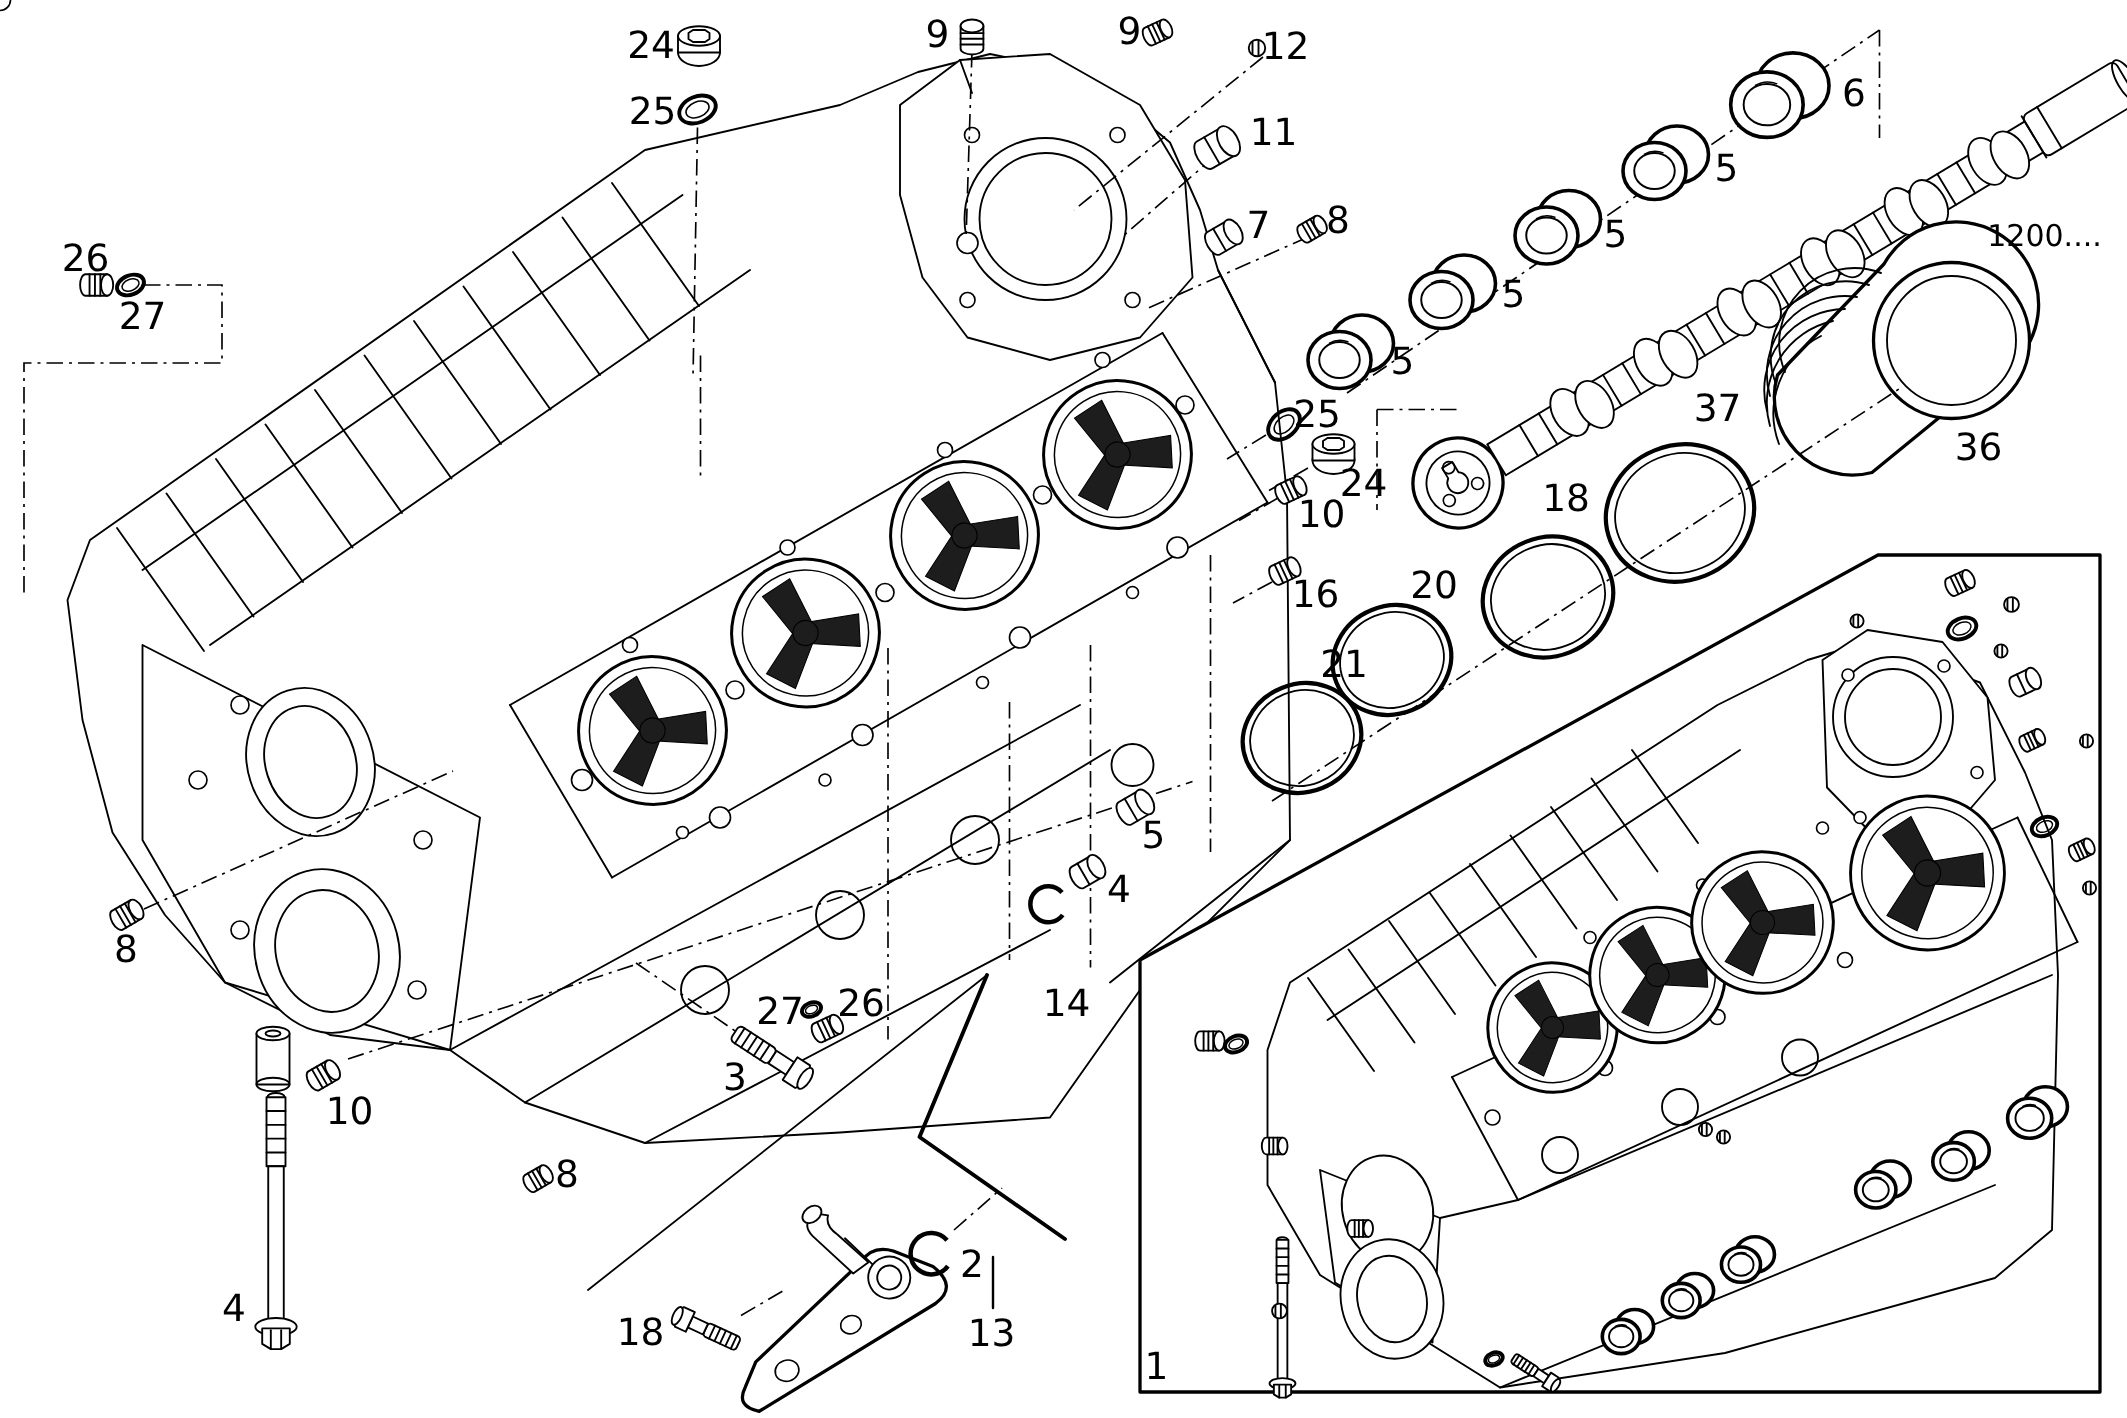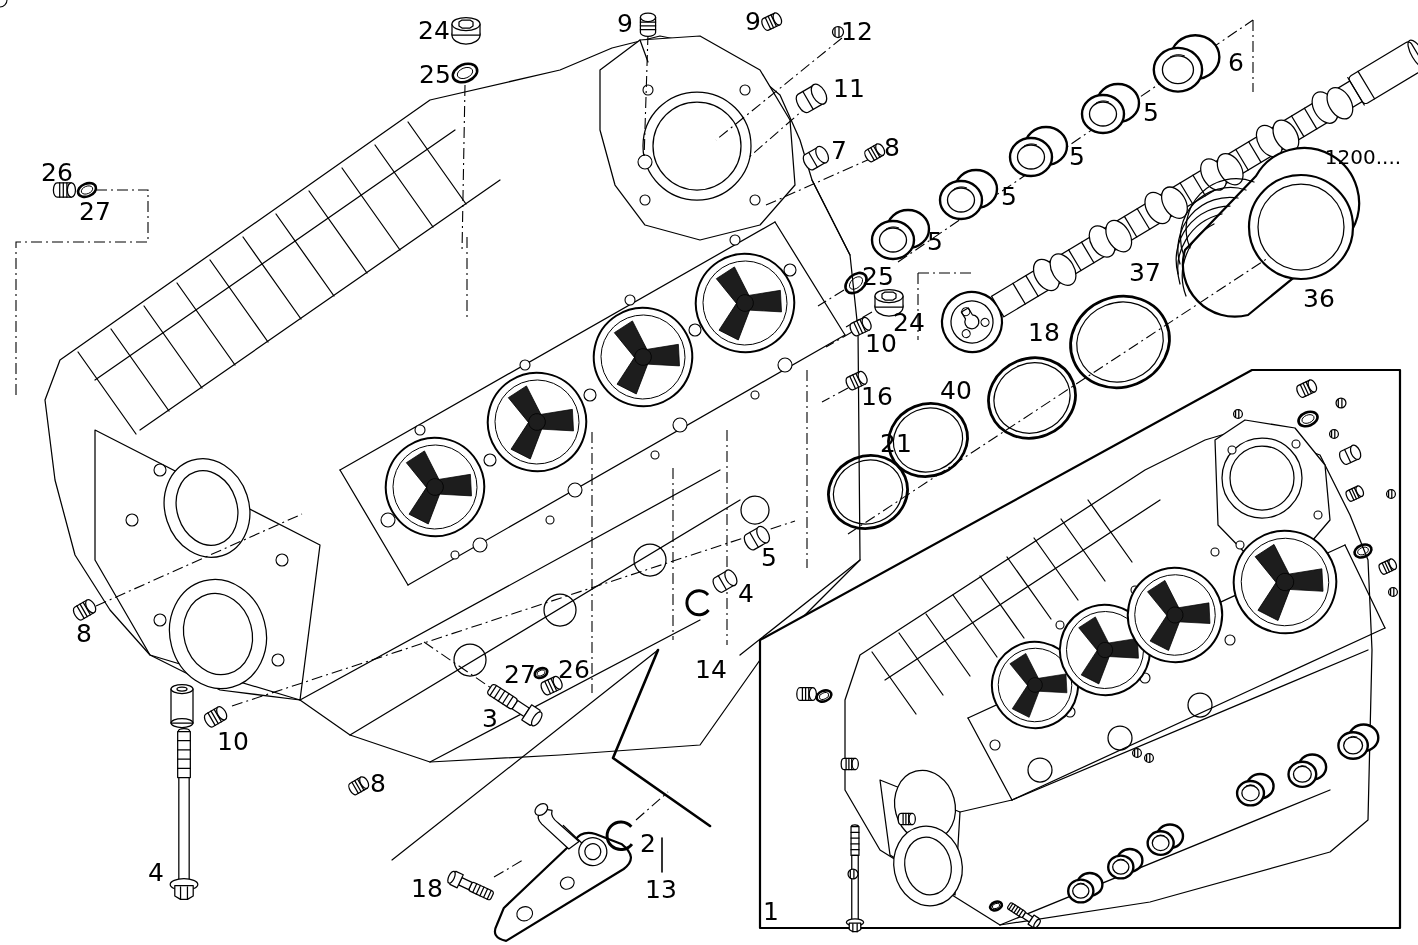--- a/index.html
+++ b/index.html
@@ -441,21 +441,21 @@
       <span class="callout" style="left: 1077px; top: 156px;">5</span>
       <span class="callout" style="left: 1009px; top: 196px;">5</span>
       <span class="callout" style="left: 935px; top: 241px;">5</span>
       <span class="callout note" style="left: 1363px; top: 157px;">1200....</span>
       <span class="callout" style="left: 878px; top: 276px;">25</span>
       <span class="callout" style="left: 909px; top: 322px;">24</span>
       <span class="callout" style="left: 881px; top: 343px;">10</span>
       <span class="callout" style="left: 877px; top: 396px;">16</span>
       <span class="callout" style="left: 1145px; top: 272px;">37</span>
       <span class="callout" style="left: 1044px; top: 332px;">18</span>
-      <span class="callout" style="left: 956px; top: 390px;">40</span>
+      <span class="callout" style="left: 956px; top: 390px;">20</span>
       <span class="callout" style="left: 896px; top: 443px; text-align: right;">21</span>
       <span class="callout" style="left: 1319px; top: 298px;">36</span>
       <span class="callout" style="left: 769px; top: 557px;">5</span>
       <span class="callout" style="left: 746px; top: 593px;">4</span>
       <span class="callout" style="left: 711px; top: 621px; margin-top: 48px;">14</span>
       <span class="callout" style="left: 84px; top: 633px;">8</span>
       <span class="callout" style="left: 233px; top: 741px;">10</span>
       <span class="callout" style="left: 378px; top: 783px;">8</span>
       <span class="callout" style="left: 156px; top: 872px;">4</span>
       <span class="callout" style="left: 490px; top: 718px;">3</span>

